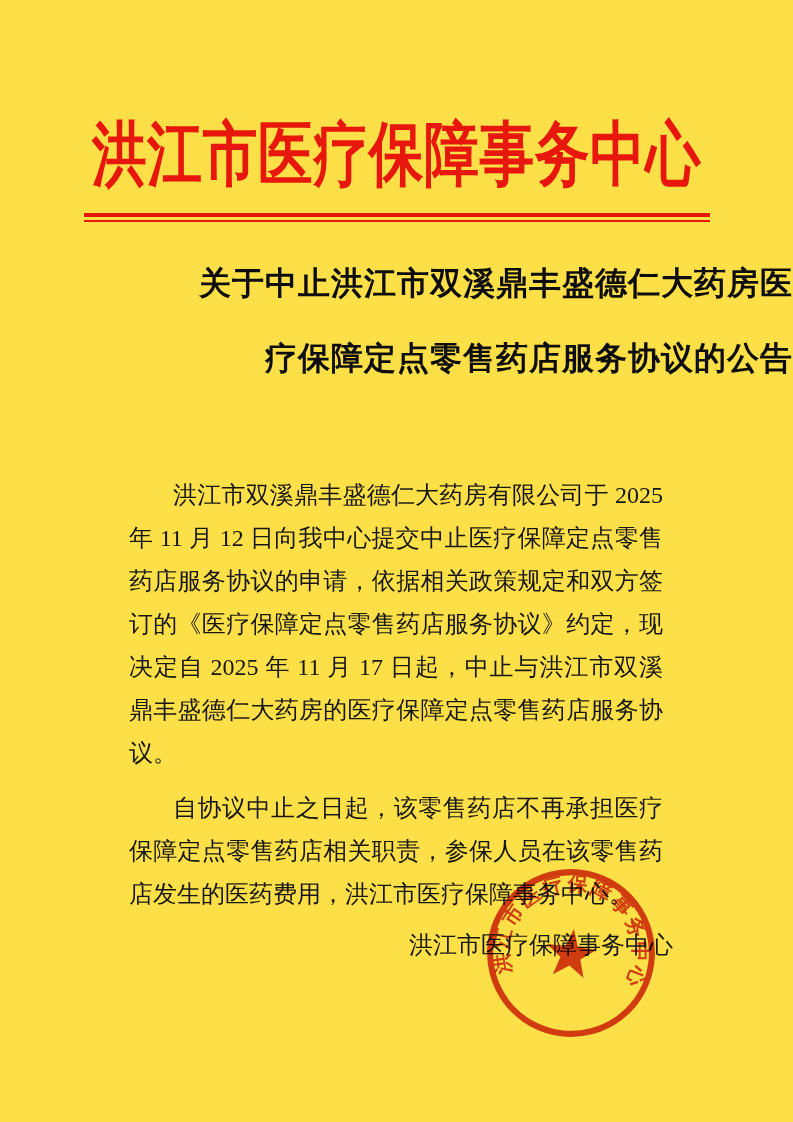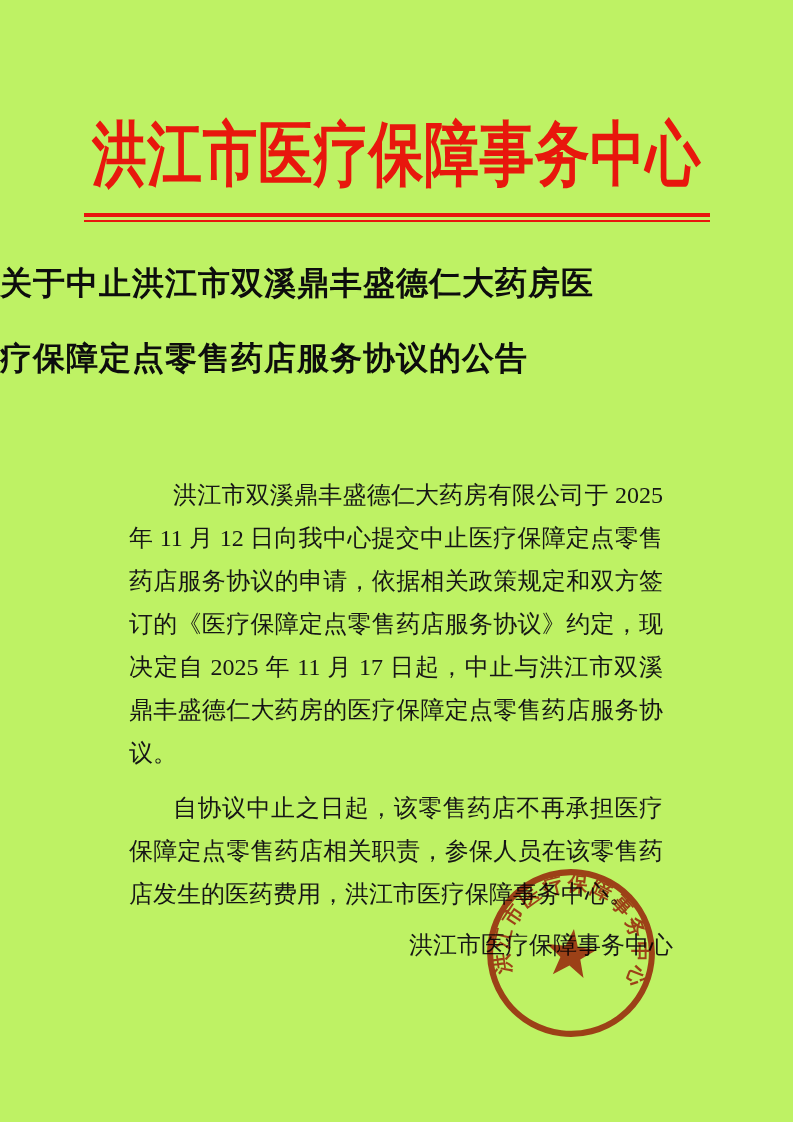--- a/index.html
+++ b/index.html
@@ -4,21 +4,21 @@
 <style>
   html, body {
     margin: 0;
     padding: 0;
     background: #ffffff;
   }
   .page {
     position: relative;
     width: 793px;
     height: 1122px;
-    background: #bef264;
+    background: #fde047;
     overflow: hidden;
     font-family: "Liberation Serif", serif;
     color: #141414;
   }
   
   .letterhead {
     position: absolute;
     top: 112px;
     left: 0;
     right: 0;
@@ -42,23 +42,23 @@
     left: 84px;
     width: 626px;
     height: 3px;
     border-top: 4px solid #e8170d;
     border-bottom: 2px solid #e8170d;
   }
   
   .doc-title {
     position: absolute;
     top: 246px;
-    left: 0;
+    left: 12px;
     right: 0;
-    text-align: left;
+    text-align: right;
     font-family: "Liberation Sans", sans-serif;
     font-weight: bold;
     font-size: 32px;
     line-height: 75px;
     color: #0d0d0d;
     letter-spacing: 1px;
   }
   
   .doc-body {
     position: absolute;

